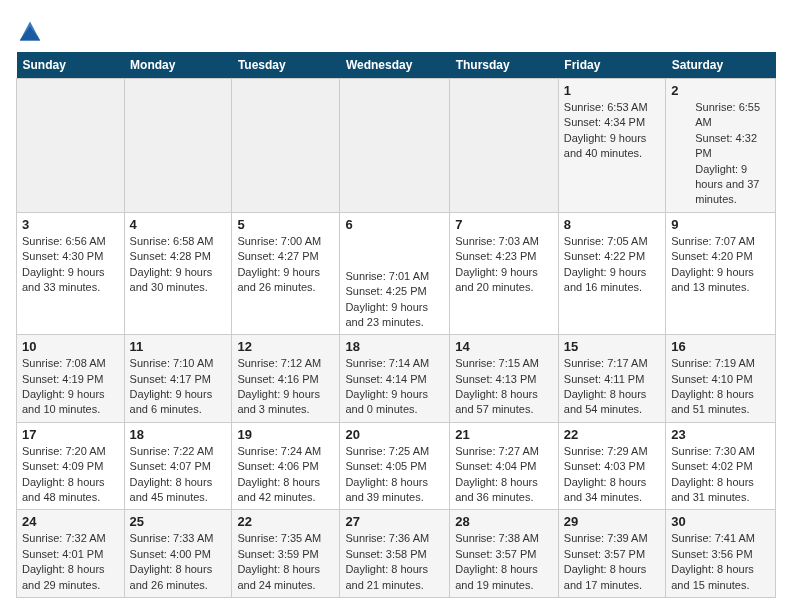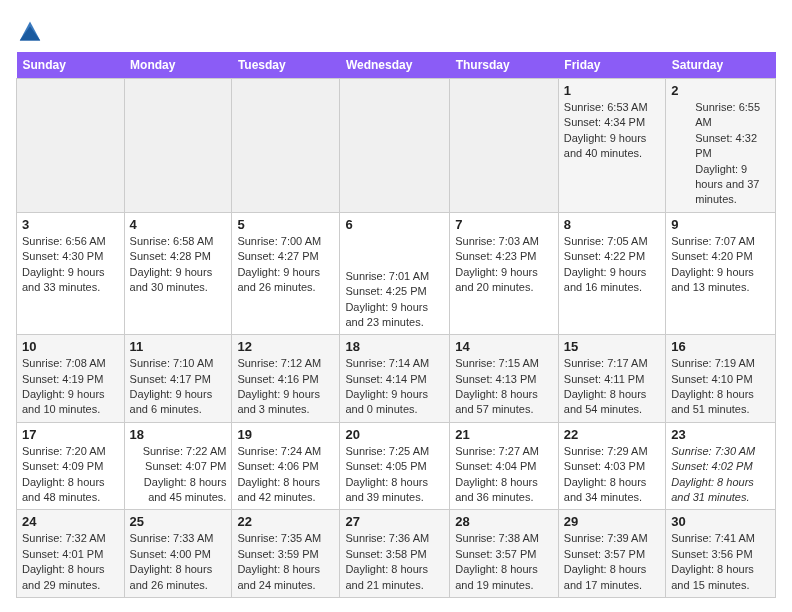--- a/index.html
+++ b/index.html
@@ -46,21 +46,21 @@
       font-size: 15px;
       color: #555;
       margin-top: 2px;
     }
     table {
       width: 100%;
       border-collapse: collapse;
       font-size: 11px;
     }
     thead th {
-      background-color: #8b5cf6;
+      background-color: #0c4a6e;
       color: #fff;
       text-align: left;
       padding: 6px 6px;
       font-size: 12px;
       font-weight: bold;
     }
     tbody tr td {
       border: 1px solid #ccc;
       vertical-align: top;
       padding: 4px 5px;
@@ -237,21 +237,21 @@
       </tr>
       <tr>
         <td>
           <div class="day-number">17</div>
           <div class="day-info" style="white-space: pre-wrap;">Sunrise: 7:20 AM
 Sunset: 4:09 PM
 Daylight: 8 hours and 48 minutes.</div>
         </td>
         <td>
           <div class="day-number">18</div>
-          <div class="day-info" style="white-space: pre-wrap; text-align: right;">Sunrise: 7:22 AM
+          <div class="day-info" style="white-space: pre-wrap;">Sunrise: 7:22 AM
 Sunset: 4:07 PM
 Daylight: 8 hours and 45 minutes.</div>
         </td>
         <td>
           <div class="day-number">19</div>
           <div class="day-info" style="white-space: pre-wrap;">Sunrise: 7:24 AM
 Sunset: 4:06 PM
 Daylight: 8 hours and 42 minutes.</div>
         </td>
         <td>
@@ -267,21 +267,21 @@
 Daylight: 8 hours and 36 minutes.</div>
         </td>
         <td>
           <div class="day-number">22</div>
           <div class="day-info" style="white-space: pre-wrap;">Sunrise: 7:29 AM
 Sunset: 4:03 PM
 Daylight: 8 hours and 34 minutes.</div>
         </td>
         <td>
           <div class="day-number">23</div>
-          <div class="day-info" style="white-space: pre-wrap; font-style: italic;">Sunrise: 7:30 AM
+          <div class="day-info" style="white-space: pre-wrap;">Sunrise: 7:30 AM
 Sunset: 4:02 PM
 Daylight: 8 hours and 31 minutes.</div>
         </td>
       </tr>
       <tr>
         <td>
           <div class="day-number">24</div>
           <div class="day-info" style="white-space: pre-wrap;">Sunrise: 7:32 AM
 Sunset: 4:01 PM
 Daylight: 8 hours and 29 minutes.</div>

